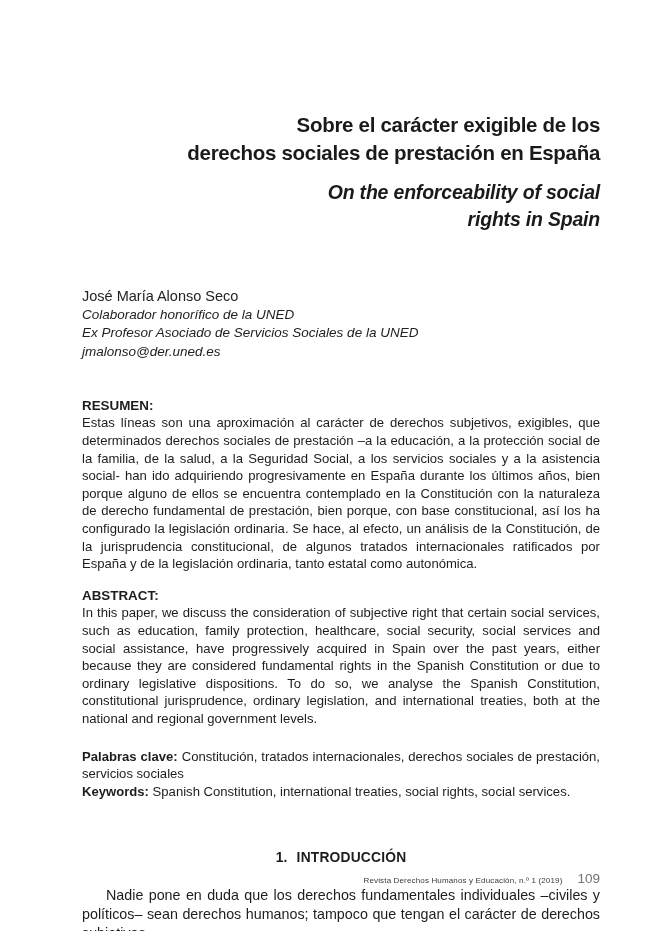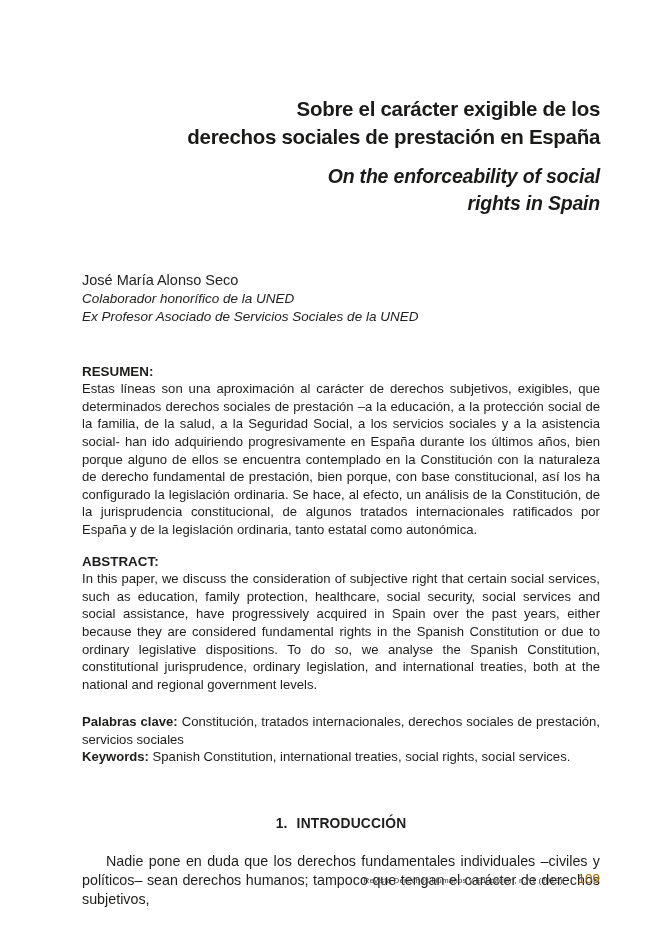--- a/index.html
+++ b/index.html
@@ -8,21 +8,21 @@
     width: 657px; height: 931px;
     font-family: "Liberation Sans", sans-serif;
     color: #1d1d1b;
     position: relative;
     overflow: hidden;
   }
   .page {
     position: relative;
     width: 657px; height: 931px;
     background: #ffffff;
-    padding: 0 57px 0 82px;
+    padding: 16px 57px 0 82px;
   }
 
   
   .title-block { padding-top: 95px; text-align: right; }
   .article-title {
     font-size: 20.5px; font-weight: bold; line-height: 28px;
     color: #1a1a18; letter-spacing: -0.3px;
   }
   .article-title .tline, .article-subtitle .tline { display: block; }
   .article-subtitle {
@@ -62,21 +62,21 @@
     text-align: justify; text-indent: 24px;
   }
 
   
   .footer {
     position: absolute;
     top: 871px; right: 57px;
     display: flex; align-items: baseline; gap: 15px;
   }
   .footer-journal { font-size: 8px; color: #3a3a38; letter-spacing: 0.15px; }
-  .footer-pagenum { font-size: 13.5px; color: #a16207; }
+  .footer-pagenum { font-size: 13.5px; color: #737373; }
 </style>
 </head>
 <body>
 
 <div class="page">
 
   <header class="title-block">
     <h1 class="article-title">
       <span class="tline">Sobre el carácter exigible de los</span>
       <span class="tline">derechos sociales de prestación en España</span>
@@ -84,20 +84,21 @@
     <h2 class="article-subtitle">
       <span class="tline">On the enforceability of social</span>
       <span class="tline">rights in Spain</span>
     </h2>
   </header>
 
   <section class="author-block">
     <p class="author-name">José María Alonso Seco</p>
     <p class="author-affil">Colaborador honorífico de la UNED</p>
     <p class="author-affil">Ex Profesor Asociado de Servicios Sociales de la UNED</p>
+    <p class="author-affil">jmalonso@der.uned.es</p>
   </section>
 
   <section class="abs-block es">
     <p class="abs-heading">RESUMEN:</p>
     <p class="abs-body">Estas líneas son una aproximación al carácter de derechos subjetivos, exigibles, que determinados derechos sociales de prestación –a la educación, a la protección social de la familia, de la salud, a la Seguridad Social, a los servicios sociales y a la asistencia social- han ido adquiriendo progresivamente en España durante los últimos años, bien porque alguno de ellos se encuentra contemplado en la Constitución con la naturaleza de derecho fundamental de prestación, bien porque, con base constitucional, así los ha configurado la legislación ordinaria. Se hace, al efecto, un análisis de la Constitución, de la jurisprudencia constitucional, de algunos tratados internacionales ratificados por España y de la legislación ordinaria, tanto estatal como autonómica.</p>
   </section>
 
   <section class="abs-block en">
     <p class="abs-heading">ABSTRACT:</p>
     <p class="abs-body">In this paper, we discuss the consideration of subjective right that certain social services, such as education, family protection, healthcare, social security, social services and social assistance, have progressively acquired in Spain over the past years, either because they are considered fundamental rights in the Spanish Constitution or due to ordinary legislative dispositions. To do so, we analyse the Spanish Constitution, constitutional jurisprudence, ordinary legislation, and international treaties, both at the national and regional government levels.</p>

